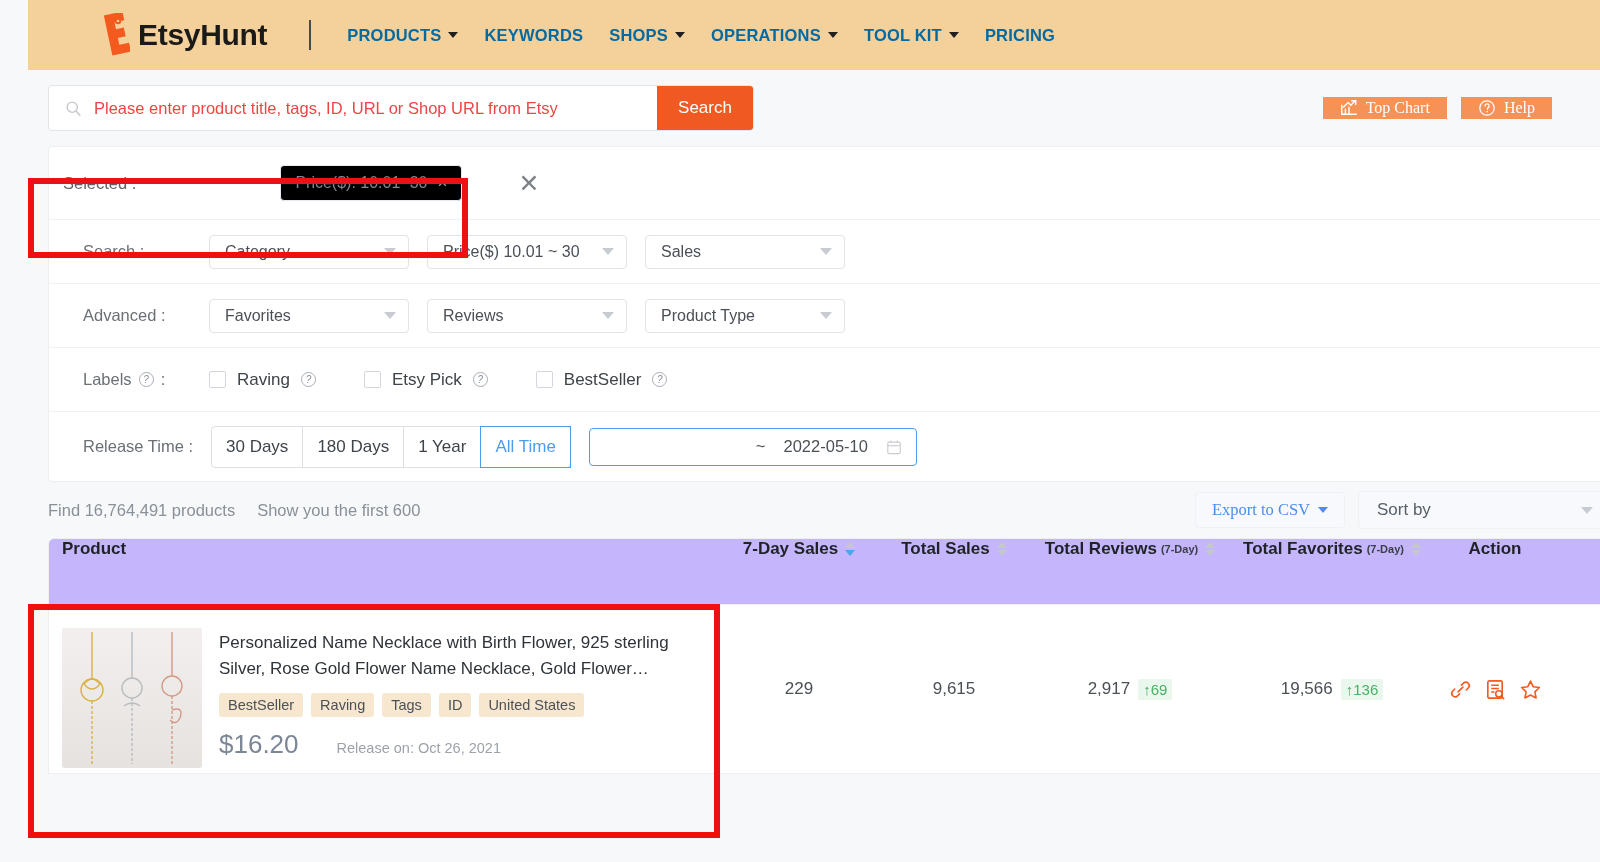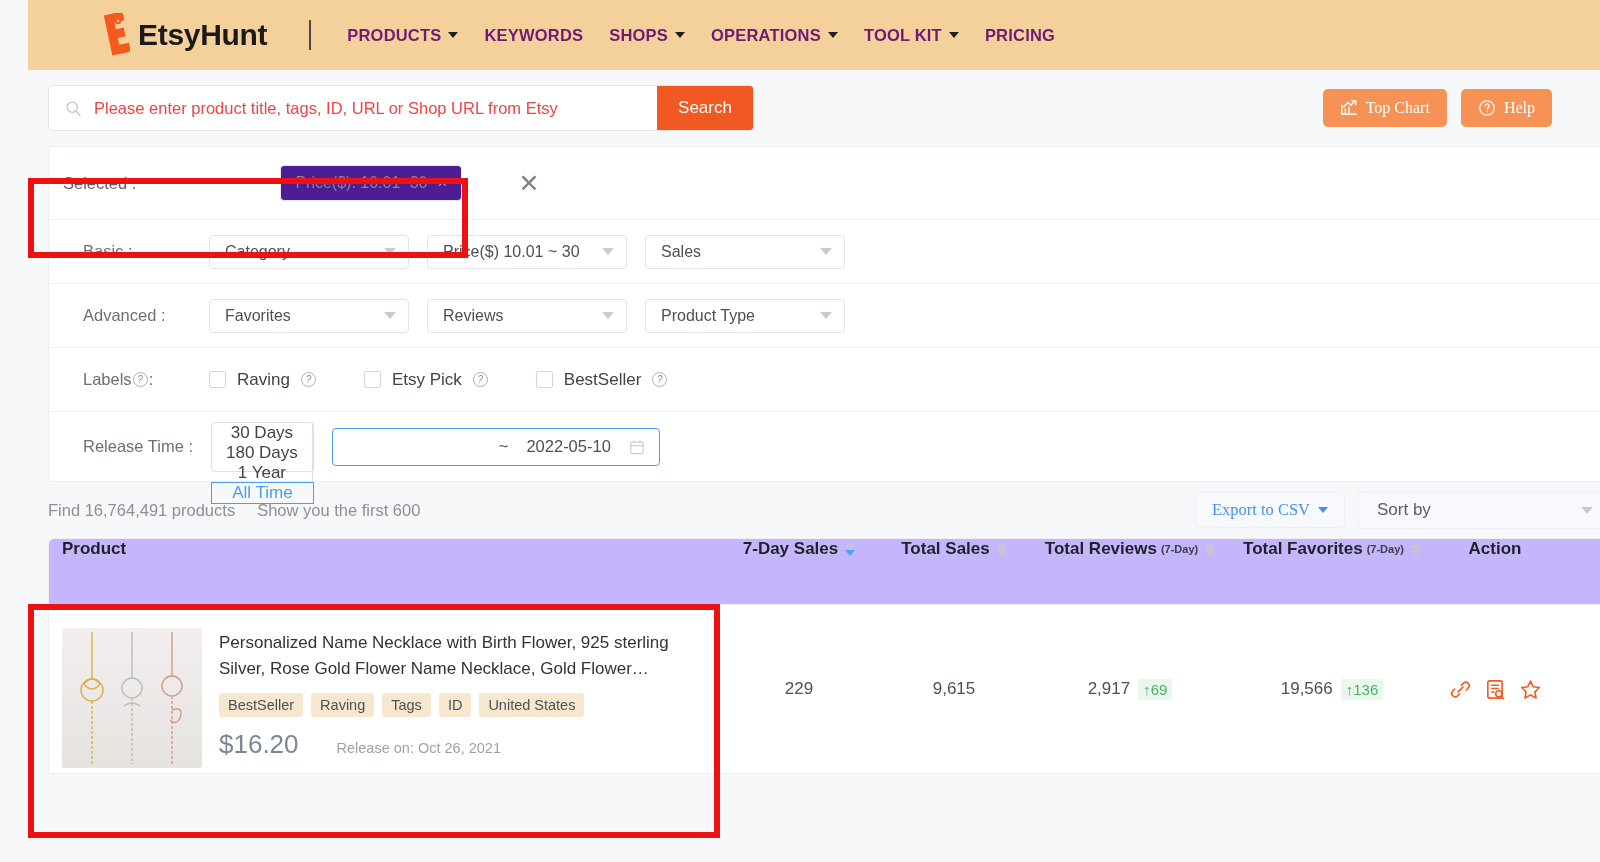--- a/index.html
+++ b/index.html
@@ -23,21 +23,21 @@
   .logo-wrap { display: flex; align-items: center; gap: 8px; }
   .logo-mark { width: 44px; height: 44px; display: block; }
   .logo-text {
     font-size: 30px; font-weight: 700; color: #1a1a1a; letter-spacing: -0.3px;
   }
   .nav-divider {
     width: 2px; height: 30px; background: #4a4a4a; margin: 0 36px 0 42px;
   }
   .navlinks { display: flex; align-items: center; gap: 26px; }
   .navlink {
-    font-size: 16.5px; font-weight: 700; color: #701a75;
+    font-size: 16.5px; font-weight: 700; color: #0369a1;
     letter-spacing: 0.2px; display: flex; align-items: center; gap: 7px;
     cursor: pointer; white-space: nowrap;
   }
   .caret-d {
     width: 0; height: 0; border-left: 5px solid transparent;
     border-right: 5px solid transparent; border-top: 6px solid #1f1f1f;
     display: inline-block;
   }
 
   
@@ -58,39 +58,39 @@
     font-size: 16.5px; color: #ef4444; font-family: "Liberation Sans", sans-serif;
   }
   .search-btn {
     width: 96px; background: #f05a22; color: #fff; font-size: 17px;
     display: flex; align-items: center; justify-content: center;
     cursor: pointer; border: none;
     font-family: "Liberation Sans", sans-serif;
   }
   .topright { margin-left: auto; display: flex; gap: 14px; }
   .pill-btn {
-    background: #f79256; color: #fff; border-radius: 5px;
-    height: 38px; padding: 0 17px; display: flex; align-items: center;
+    background: #f79256; color: #fff; border-radius: 0;
+    height: 22px; padding: 0 17px; display: flex; align-items: center;
     gap: 8px; font-size: 16px; cursor: pointer;
     font-family: "Liberation Serif", serif;
   }
 
   
   .filtercard {
     margin: 0 20px; background: #fff; border: 1px solid #eceef1;
     border-radius: 4px;
   }
   .selrow {
     height: 72px; display: flex; align-items: center; padding-left: 14px;
     gap: 16px;
   }
   .sel-label { font-size: 16.5px; color: #606266; }
   .chip {
     display: flex; align-items: center; gap: 10px;
-    background: #4c1d95; border: 1px solid #e6ebf2; border-radius: 4px;
+    background: #000000; border: 1px solid #e6ebf2; border-radius: 4px;
     height: 36px; padding: 0 14px; font-size: 16px; color: #808792;
     margin-left: 128px; cursor: pointer;
   }
   .chip-x, .clear-x { color: #9aa0a8; cursor: pointer; }
   .chip-x { font-size: 17px; }
   .clear-x { font-size: 25px; font-weight: 300; color: #7c8288; margin-left: 40px; }
 
   .frow {
     display: flex; align-items: center; border-top: 1px solid #f0f1f3;
     padding-left: 34px; min-height: 64px;
@@ -121,21 +121,21 @@
     background: #fff; flex: none;
   }
   .qmark {
     display: inline-flex; align-items: center; justify-content: center;
     width: 15px; height: 15px; border: 1px solid #a9aeb5; border-radius: 50%;
     font-size: 10px; color: #8b9097; flex: none;
   }
 
   .seg {
     display: flex; border: 1px solid #dcdfe4; border-radius: 4px;
-    height: 50px; overflow: visible; background: #fff; flex-direction: column;
+    height: 42px; overflow: visible; background: #fff;
   }
   .seg-item {
     display: flex; align-items: center; justify-content: center;
     padding: 0 14px; font-size: 17px; color: #3f444b;
     border-right: 1px solid #dcdfe4; cursor: pointer;
   }
   .seg-item:last-child { border-right: none; }
   .seg-item.active {
     color: #4b9df0; border: 1px solid #4b9df0; border-radius: 0;
     margin: -1px; position: relative; z-index: 2;
@@ -325,21 +325,21 @@
     <div class="selrow">
       <span class="sel-label">Selected :</span>
       <div class="chip">
         <span>Price($): 10.01~30</span>
         <span class="chip-x">×</span>
       </div>
       <span class="clear-x">✕</span>
     </div>
 
     <div class="frow">
-      <span class="frow-label">Basic :</span>
+      <span class="frow-label">Search :</span>
       <div class="select sel-w1">
         <span>Category</span>
         <i class="chev"></i>
       </div>
       <div class="select sel-w2">
         <span>Price($) 10.01 ~ 30</span>
         <i class="chev"></i>
       </div>
       <div class="select sel-w1">
         <span>Sales</span>
@@ -357,21 +357,21 @@
         <span>Reviews</span>
         <i class="chev"></i>
       </div>
       <div class="select sel-w1">
         <span>Product Type</span>
         <i class="chev"></i>
       </div>
     </div>
 
     <div class="frow">
-      <span class="frow-label" style="display:flex;align-items:center;gap:1px;">
+      <span class="frow-label" style="display:flex;align-items:center;gap:7px;">
         <span>Labels</span>
         <i class="qmark">?</i>
         <span>:</span>
       </span>
       <label class="lbl-item">
         <span class="cbox"></span>
         <span>Raving</span>
         <i class="qmark">?</i>
       </label>
       <label class="lbl-item">

